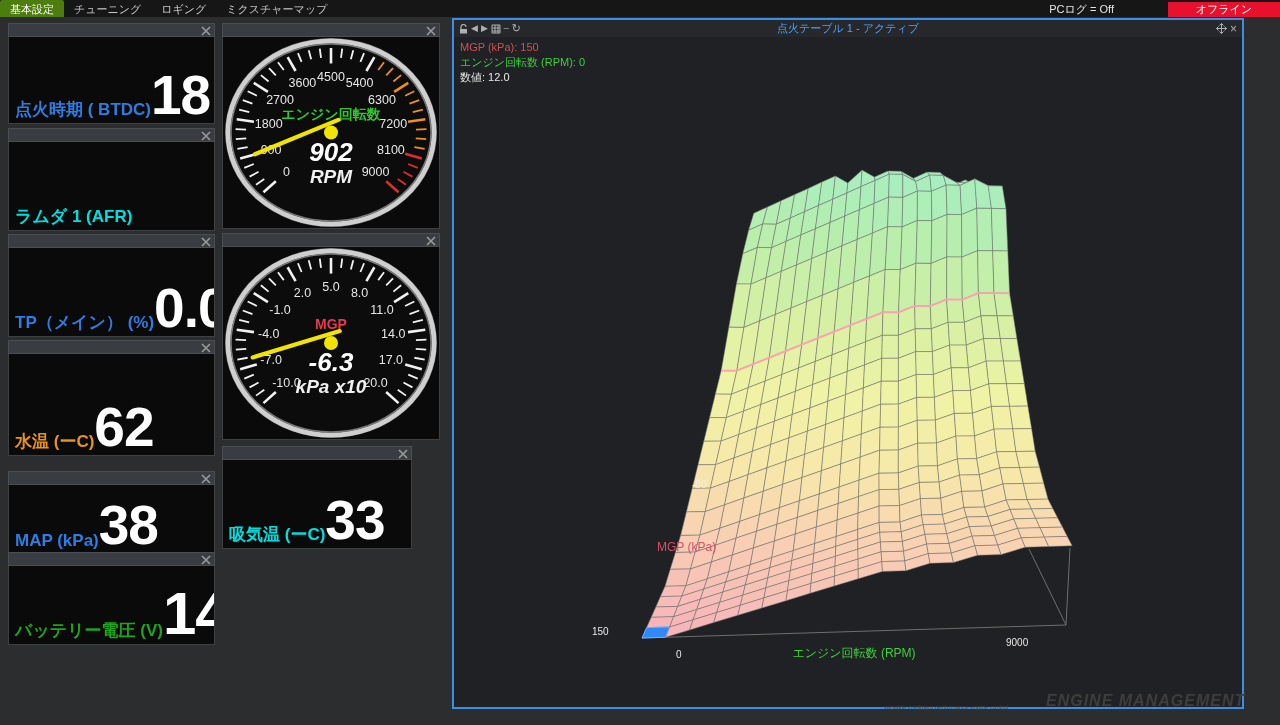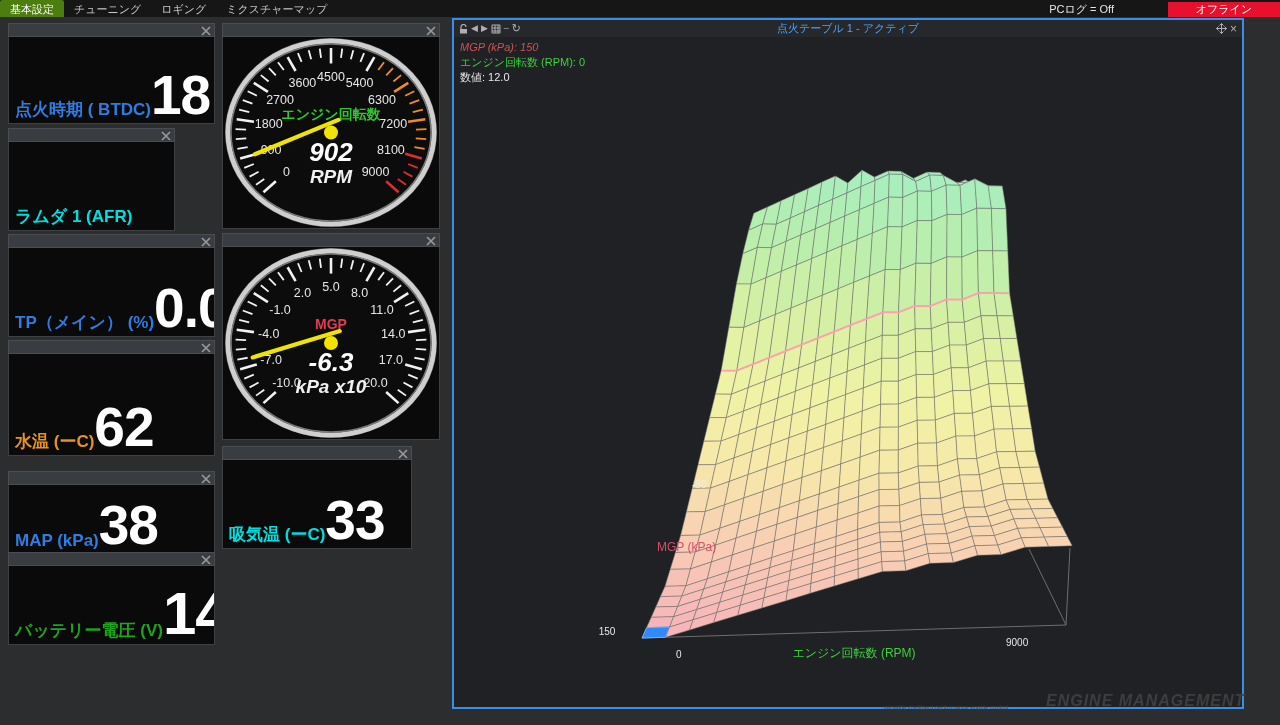--- a/index.html
+++ b/index.html
@@ -70,21 +70,21 @@
     <div class="wbar">
         <svg class="wicon" width="10" height="10">
           <path d="M1,1 L9,9 M9,1 L1,9" stroke="#9a9a9a" stroke-width="1.6"></path>
         </svg>
       </div>
     <div class="wbody">
       <div class="wlabel" style="color: rgb(47, 125, 226);">点火時期 ( BTDC)</div>
       <div class="wvalue">18.0</div>
     </div>
   </div>
-  <div class="widget" style="left:8px;top:141px;width:167px;height:90px">
+  <div class="widget" style="left:8px;top:141px;width:207px;height:90px">
     <div class="wbar">
         <svg class="wicon" width="10" height="10">
           <path d="M1,1 L9,9 M9,1 L1,9" stroke="#9a9a9a" stroke-width="1.6"></path>
         </svg>
       </div>
     <div class="wbody">
       <div class="wlabel" style="color: rgb(0, 223, 224);">ラムダ 1 (AFR)</div>
     </div>
   </div>
   <div class="widget" style="left:8px;top:247px;width:207px;height:90px">
@@ -666,25 +666,25 @@
           <polygon points="451.9,533.7 476.0,526.3 474.3,516.6 450.7,523.9" fill="rgb(248,205,180)" stroke="#707070" stroke-width="0.5"></polygon>
           <polygon points="476.0,526.3 499.5,525.6 497.3,516.0 474.3,516.6" fill="rgb(248,206,180)" stroke="#707070" stroke-width="0.5"></polygon>
           <polygon points="499.5,525.6 523.6,518.3 520.9,508.7 497.3,516.0" fill="rgb(248,208,179)" stroke="#707070" stroke-width="0.5"></polygon>
           <polygon points="523.6,518.3 547.1,517.6 543.8,508.1 520.9,508.7" fill="rgb(248,209,179)" stroke="#707070" stroke-width="0.5"></polygon>
           <polygon points="547.1,517.6 571.2,510.2 567.4,500.8 543.8,508.1" fill="rgb(248,210,178)" stroke="#707070" stroke-width="0.5"></polygon>
           <polygon points="571.2,510.2 594.7,509.5 590.4,500.1 567.4,500.8" fill="rgb(248,212,178)" stroke="#707070" stroke-width="0.5"></polygon>
           <polygon points="594.7,509.5 618.2,508.8 613.3,499.4 590.4,500.1" fill="rgb(248,212,178)" stroke="#707070" stroke-width="0.5"></polygon>
           <polyline points="267.2,333.6 282.8,333.7 299.1,327.2 315.3,320.7 331.5,314.2 347.7,307.7 363.9,301.2 380.2,294.7 396.4,288.2 412.6,281.8 428.9,275.3 444.5,275.4 460.7,268.9 476.3,269.0 492.6,262.5 508.2,262.6 524.4,256.1 540.0,256.2 555.6,256.4" fill="none" stroke="#ff9fb0" stroke-width="1.8"></polyline>
         </svg>
       <div id="readouts">
-        <div class="readout" style="color: rgb(207, 82, 82); font-style: italic;">MGP (kPa): 150</div>
+        <div class="readout" style="color: rgb(207, 82, 82);">MGP (kPa): 150</div>
         <div class="readout" style="color: rgb(63, 207, 63);">エンジン回転数 (RPM): 0</div>
         <div class="readout" style="color: rgb(232, 232, 232);">数値: 12.0</div>
       </div>
-      <div class="plot-label" style="left:138px;top:589px;width:30px;text-align:center;color:#e8e8e8">150</div>
+      <div class="plot-label" style="left:138px;top:589px;width:30px;text-align:left;color:#e8e8e8">150</div>
       <div class="plot-label" style="left:222px;top:612px;color:#e8e8e8">0</div>
       <div class="plot-label" style="left:552px;top:600px;color:#e8e8e8">9000</div>
       <div class="plot-label" style="left:300px;top:608px;width:200px;text-align:center;color:#3fcf3f;font-size:12px">エンジン回転数 (RPM)</div>
       <div class="plot-label" style="left:203px;top:503px;color:#d4506a;font-size:12px">MGP (kPa)</div>
       <div class="plot-label" style="left:238px;top:442px;color:#f0f0f0;opacity:0.85">-80</div>
     </div>
   </div>
 
   <div id="wm-big">ENGINE MANAGEMENT</div>
   <div id="wm-small">versatile intelligent performance engine control</div>

